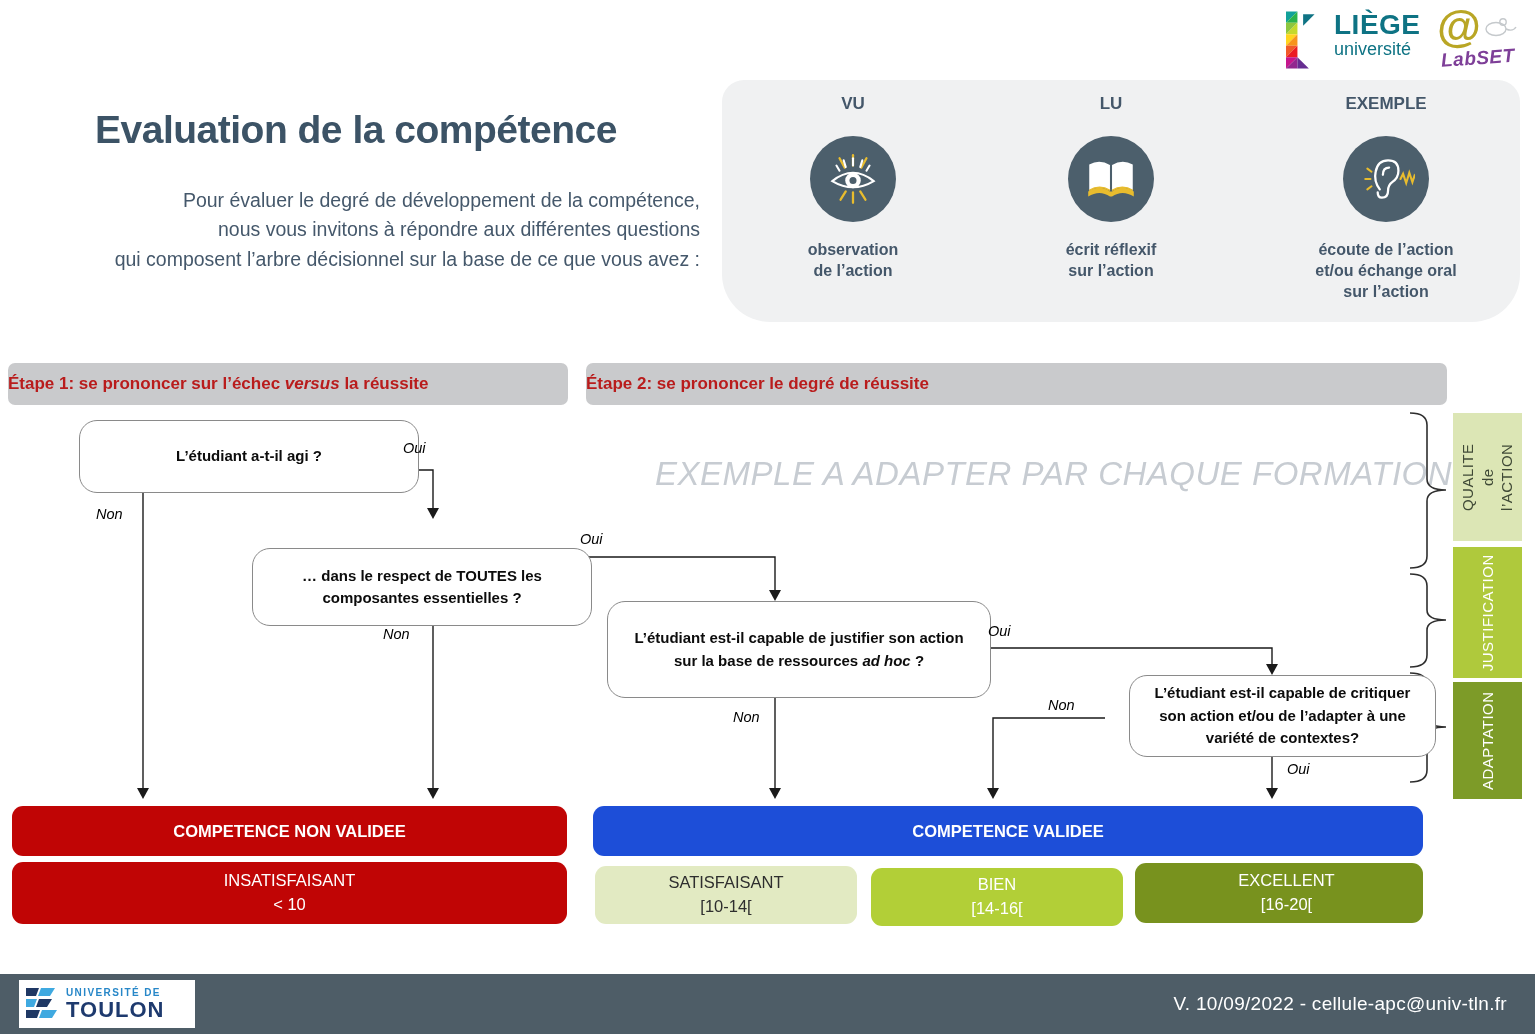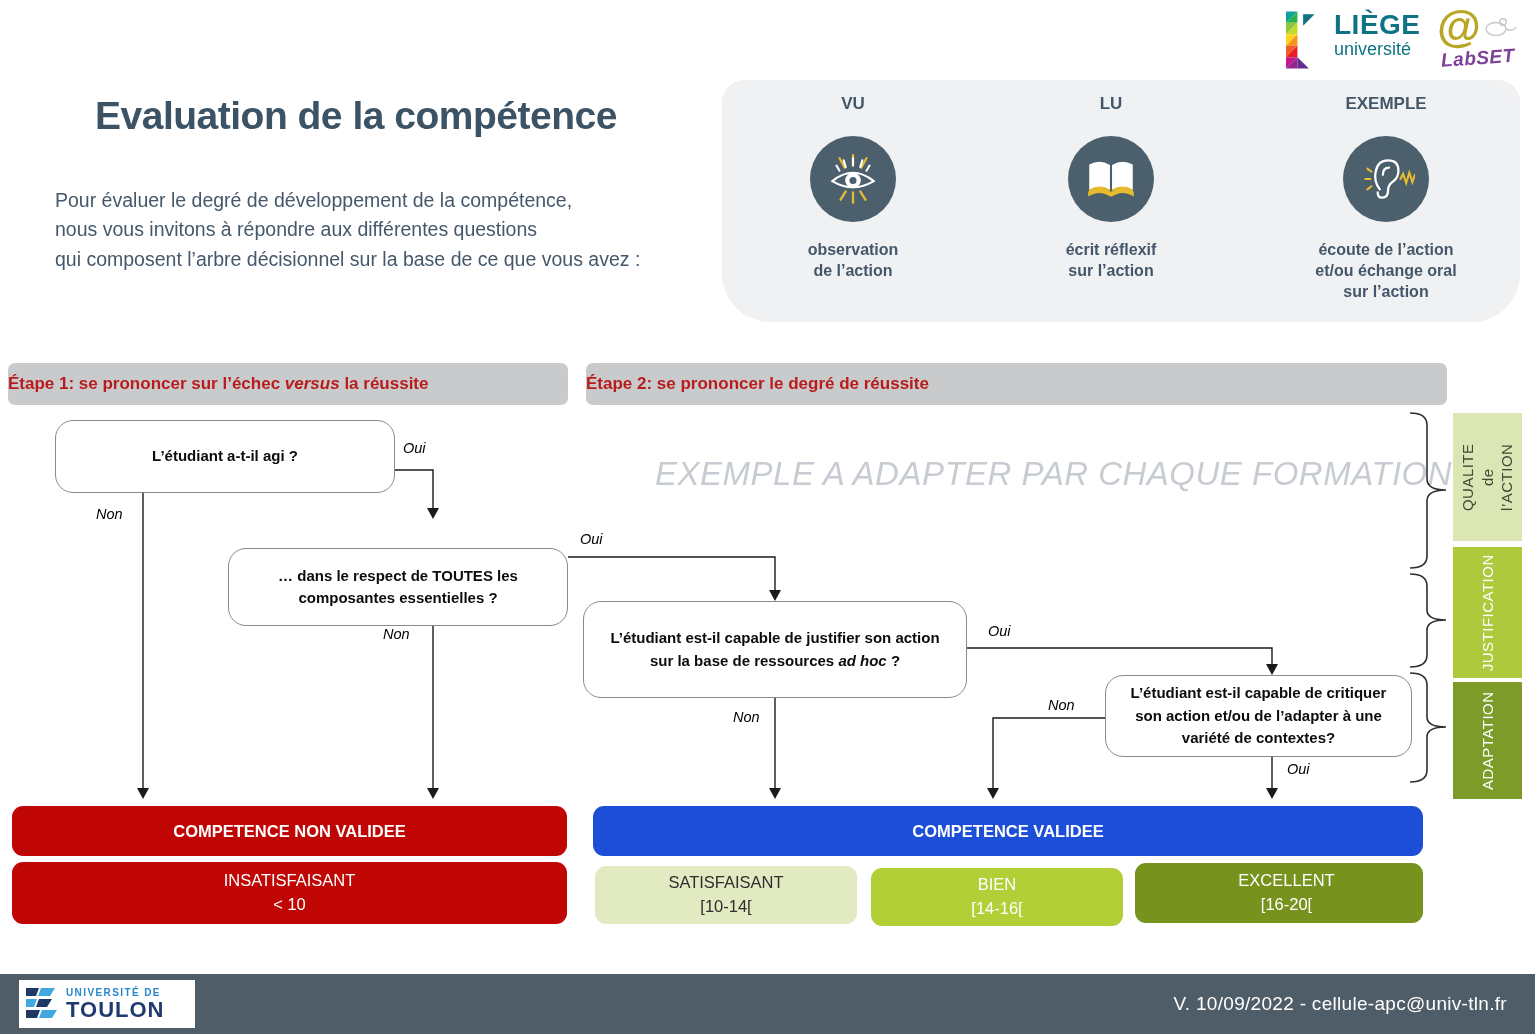--- a/index.html
+++ b/index.html
@@ -5,25 +5,25 @@
   html,body{margin:0;padding:0;background:#fff;}
   #canvas{
     position:relative;width:1535px;height:1034px;background:#fff;overflow:hidden;
     font-family:"Liberation Sans","DejaVu Sans",sans-serif;color:#222;
   }
   .abs{position:absolute;}
   .pre{white-space:pre-line;}
 
   
   #page-title{
-    left:95px;top:68px;font-size:39px;font-weight:bold;color:#3C5366;
+    left:95px;top:82px;font-size:39px;font-weight:bold;color:#3C5366;
     letter-spacing:-0.5px;white-space:nowrap;z-index:3;
   }
   #intro-text{
-    left:55px;top:166px;width:645px;text-align:left;font-size:19.5px;
+    left:55px;top:166px;width:645px;text-align:right;font-size:19.5px;
     line-height:1.53;color:#45586B;z-index:3;
   }
 
   
   #liege-logo{left:1286px;top:11px;display:flex;gap:8px;align-items:flex-start;z-index:3;}
   #liege-text .l1{font-size:28px;font-weight:bold;color:#0E7384;line-height:1;letter-spacing:0.5px;}
   #liege-text .l2{font-size:18px;color:#0E7384;line-height:1.1;margin-top:1px;}
   #labset-logo{left:1437px;top:4px;width:86px;z-index:3;}
   #labset-at{font-size:45px;font-weight:bold;color:#B9A625;line-height:1;display:inline-block;}
   #labset-name{display:block;margin-top:-2px;margin-left:4px;font-size:19px;font-weight:600;
@@ -57,21 +57,21 @@
   #watermark{
     left:655px;top:455px;width:745px;font-size:33px;font-style:italic;
     color:#C7CCD2;white-space:nowrap;letter-spacing:0.5px;z-index:1;
   }
 
   
   .qbox{
     position:absolute;box-sizing:border-box;background:#fff;border:1.4px solid #8a8a8a;
     border-radius:18px;display:flex;flex-direction:column;align-items:center;justify-content:center;
     text-align:center;font-weight:bold;font-size:15px;color:#0c0c0c;line-height:1.5;
-    padding:4px 18px;z-index:3;
+    padding:4px 18px;z-index:3;margin-left:24px;
   }
   #q1{left:55px;top:420px;width:340px;height:73px;}
   #q2{left:228px;top:548px;width:340px;height:78px;}
   #q3{left:583px;top:601px;width:384px;height:97px;}
   #q4{left:1105px;top:675px;width:307px;height:82px;}
 
   .branch-label{position:absolute;font-style:italic;font-size:14.5px;color:#000;z-index:4;}
   #lbl-q1-oui{left:403px;top:440px;}
   #lbl-q1-non{left:96px;top:506px;}
   #lbl-q2-oui{left:580px;top:531px;}

